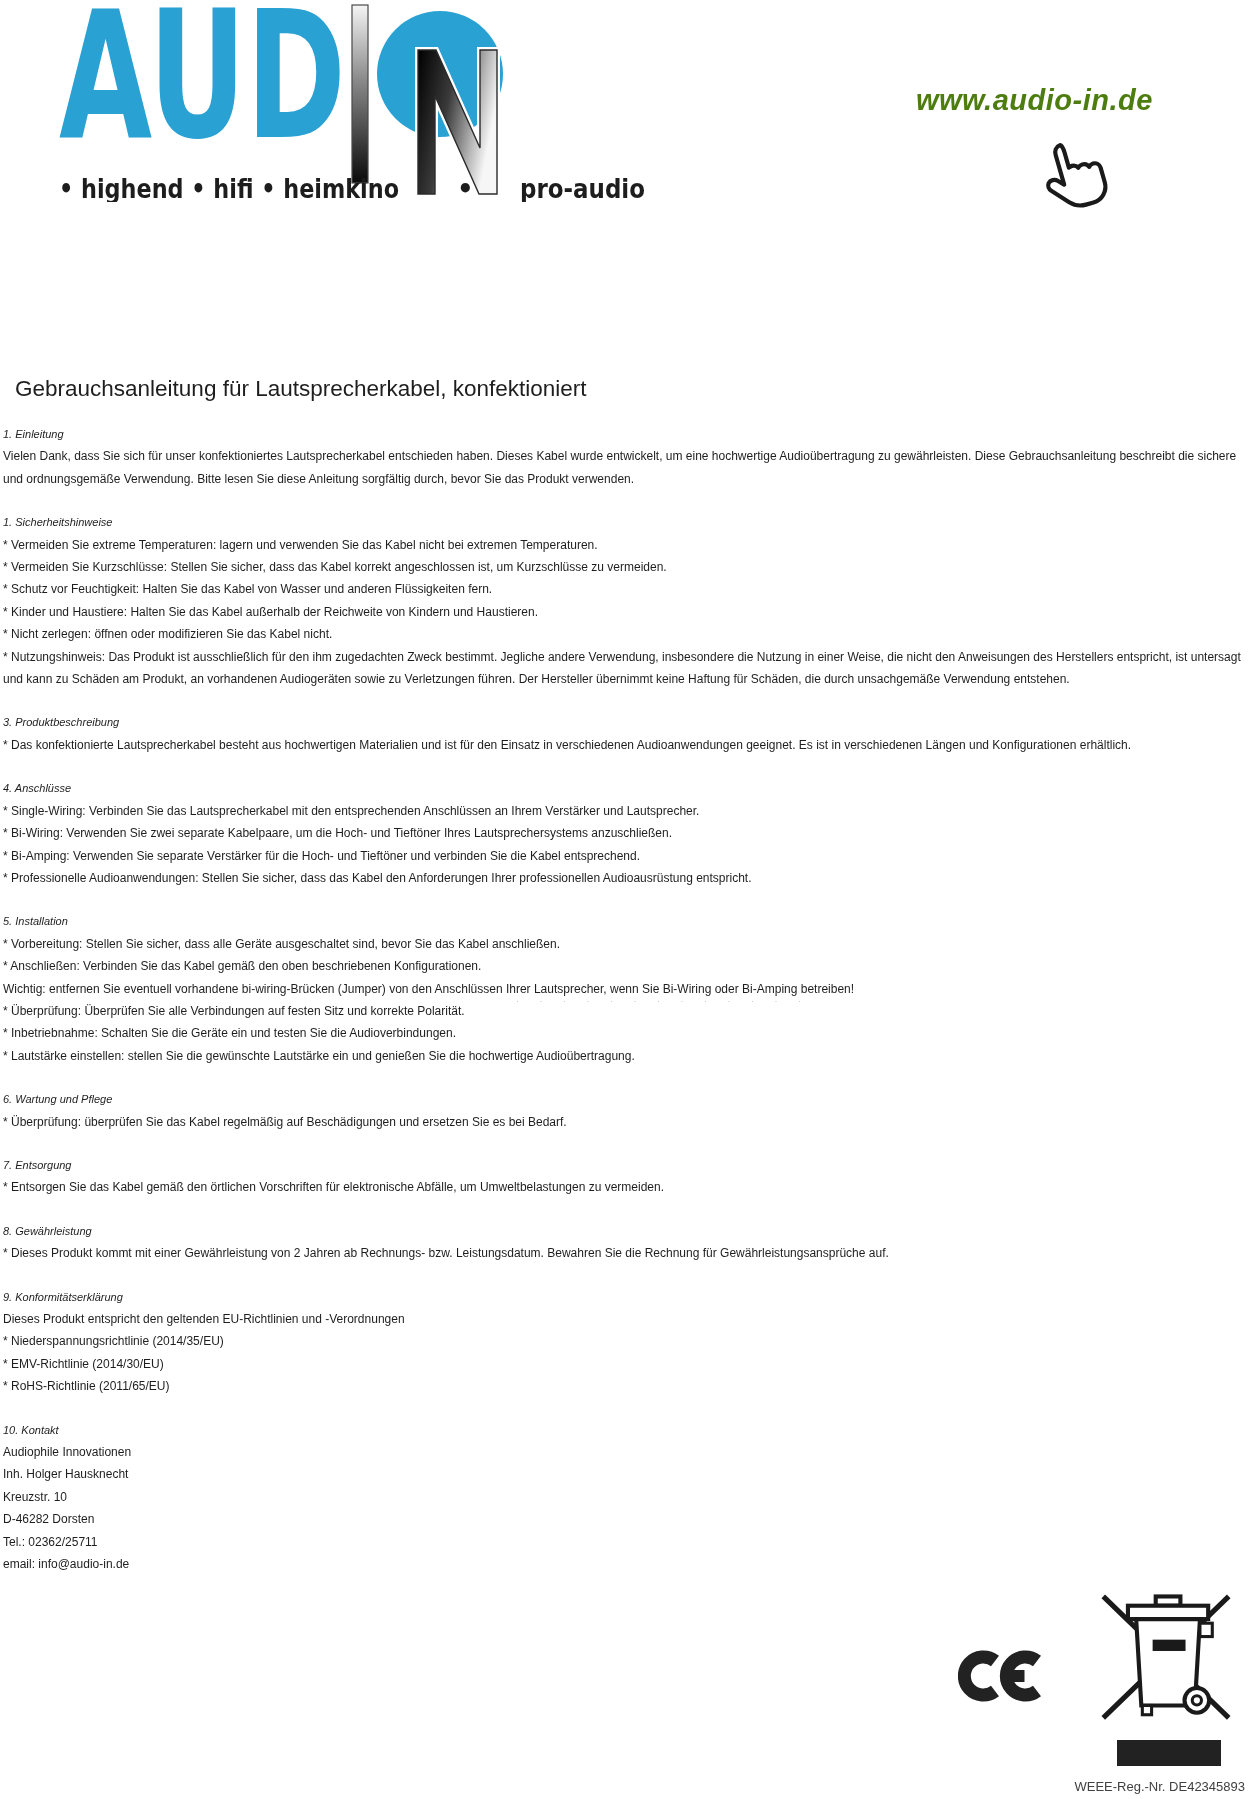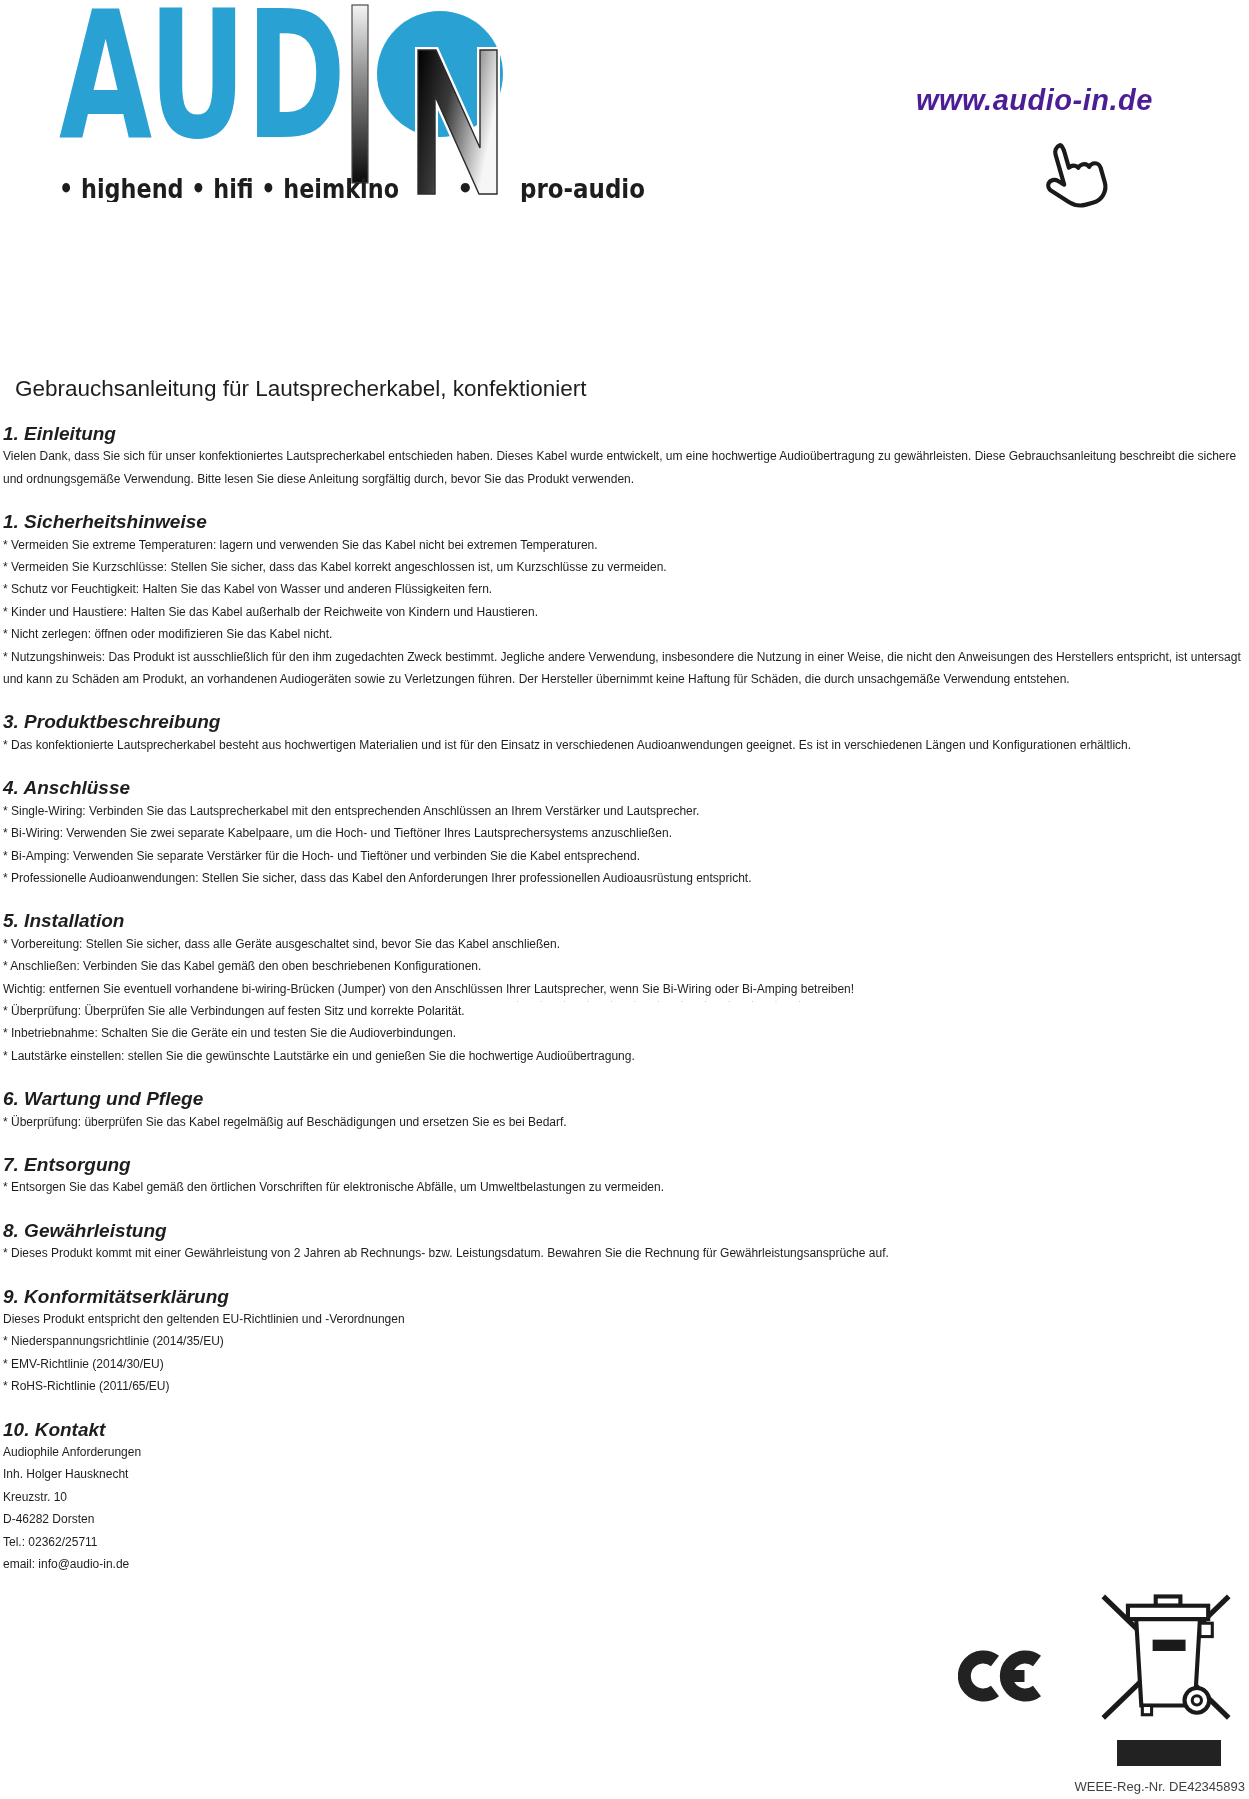--- a/index.html
+++ b/index.html
@@ -1,27 +1,27 @@
 <!DOCTYPE html>
 <html><head>
 <meta charset="utf-8">
 <style>
   html,body{margin:0;padding:0;background:#fff;}
   .page{position:relative;width:1249px;height:1799px;background:#ffffff;overflow:hidden;
         font-family:"Liberation Sans",sans-serif;color:#1e1e1e;}
   
   .logo-svg{position:absolute;left:55px;top:2px;}
   .website-url{position:absolute;left:916px;top:84px;font-size:29px;font-weight:bold;
-               font-style:italic;letter-spacing:.5px;color:#4c1d95;white-space:nowrap;}
+               font-style:italic;letter-spacing:.5px;color:#4d7c0f;white-space:nowrap;}
   .hand-icon{position:absolute;left:1042px;top:138px;}
   
   .content{position:absolute;left:3px;top:363px;width:1243px;}
   .doc-title{font-size:22.5px;line-height:27px;font-weight:normal;margin:12px;color:#1e1e1e;}
   .sec{margin-top:21px;}
-  .sec-h{font-size:19px;line-height:22.4px;margin:0;font-weight:bold;font-style:italic;}
+  .sec-h{font-size:11px;line-height:22.4px;margin:0;font-weight:normal;font-style:italic;}
   .ln{font-size:12px;line-height:22.4px;margin:0;}
   
   .artifact-dots{position:absolute;left:516px;top:996px;font-size:9px;letter-spacing:9px;
                  color:#c3c3c3;white-space:nowrap;}
   
   .ce-svg{position:absolute;left:958px;top:1648px;}
   .weee-svg{position:absolute;left:1094px;top:1580px;}
   .weee-bar{position:absolute;left:1117px;top:1740px;width:104px;height:26px;background:#222;}
   .weee-reg{position:absolute;right:4px;top:1779px;font-size:13px;color:#404040;white-space:nowrap;}
 </style>
@@ -127,21 +127,21 @@
     <section class="sec">
       <h2 class="sec-h">9. Konformitätserklärung</h2>
       <p class="ln">Dieses Produkt entspricht den geltenden EU-Richtlinien und -Verordnungen</p>
       <p class="ln">* Niederspannungsrichtlinie (2014/35/EU)</p>
       <p class="ln">* EMV-Richtlinie (2014/30/EU)</p>
       <p class="ln">* RoHS-Richtlinie (2011/65/EU)</p>
     </section>
 
     <section class="sec">
       <h2 class="sec-h">10. Kontakt</h2>
-      <p class="ln">Audiophile Anforderungen</p>
+      <p class="ln">Audiophile Innovationen</p>
       <p class="ln">Inh. Holger Hausknecht</p>
       <p class="ln">Kreuzstr. 10</p>
       <p class="ln">D-46282 Dorsten</p>
       <p class="ln">Tel.: 02362/25711</p>
       <p class="ln">email: info@audio-in.de</p>
     </section>
   </main>
 
   <div class="artifact-dots">· · · · · · · · · · · · ·</div>
 

